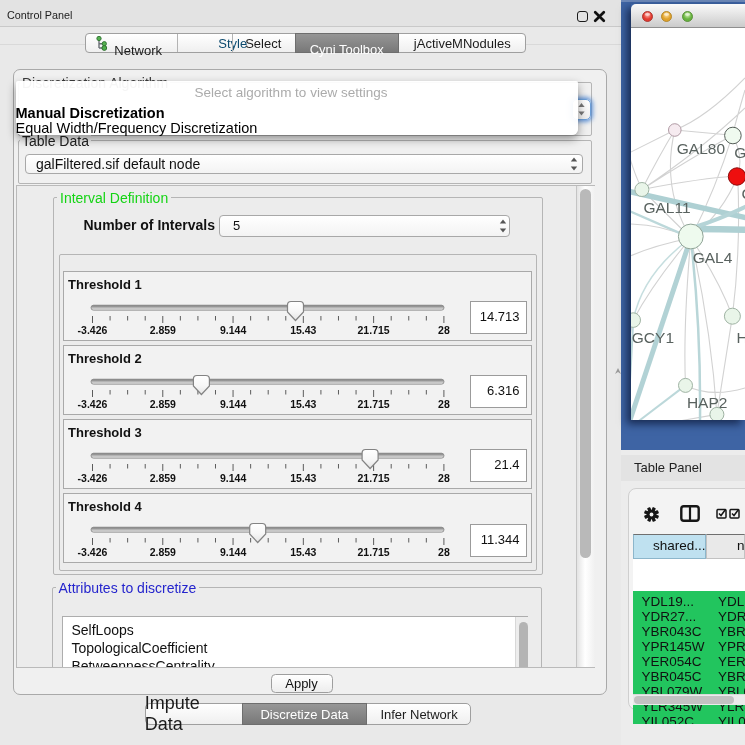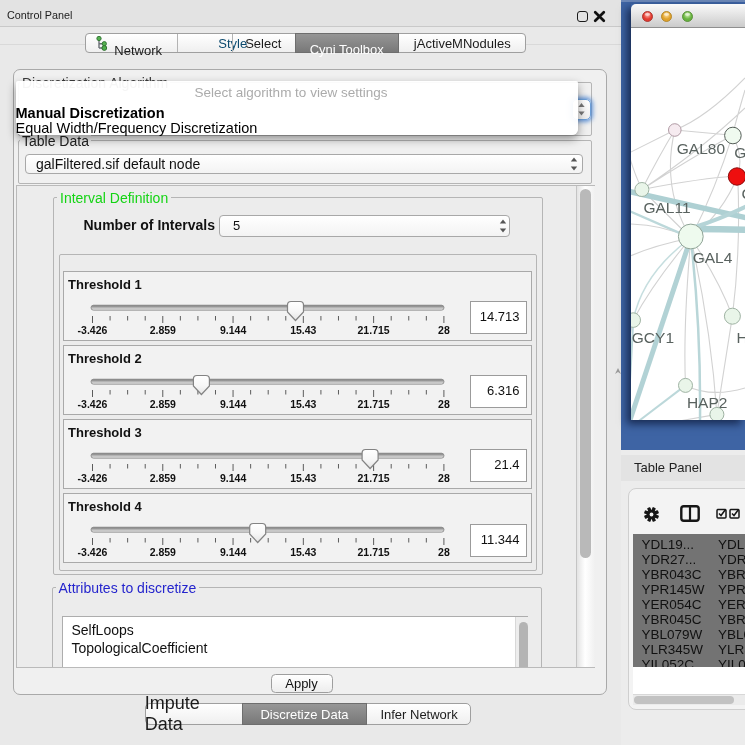--- a/index.html
+++ b/index.html
@@ -125,20 +125,21 @@
       <text x="310.6" y="62.5" font-family="Liberation Sans" font-size="10.5" font-weight="bold" fill="#111" text-anchor="middle">21.715</text>
       <text x="380.9" y="62.5" font-family="Liberation Sans" font-size="10.5" font-weight="bold" fill="#111" text-anchor="middle">28</text>
       <path d="M186.7 41 V34 Q186.7 30.5 190.2 30.5 H199.2 Q202.7 30.5 202.7 34 V41 L194.7 49.5 Z" fill="url(#gth)" stroke="#838383" stroke-width="1.2"></path>
     </svg>
 <div style="left:453px;top:337.6px;width:56.5px;height:33px;background:#fff;border:1.5px solid #9b9b9b;font-size:13px;color:#111;text-align:right;line-height:30px;padding-right:6px;">11.344</div>
 <div style="left:35.3px;top:401.29999999999995px;width:490px;height:150px;border:1px solid #b5b5b5;border-radius:2px;"></div>
 <div style="left:38.5px;top:395px;height:14px;background:#ececec;padding:0 3px;font-size:14px;color:#2525cd;line-height:14px;">Attributes to discretize</div>
 <div style="left:45px;top:430px;width:466px;height:120px;background:#fff;border:1px solid #adadad;"></div>
 <div style="left:54.5px;top:436px;font-size:14px;color:#111;">SelfLoops</div>
 <div style="left:54.5px;top:454px;font-size:14px;color:#111;">TopologicalCoefficient</div>
+<div style="left:54.5px;top:472px;font-size:14px;color:#111;">BetweennessCentrality</div>
 <div style="left:497.79999999999995px;top:431px;width:13px;height:118px;background:#ededed;border-left:1px solid #d8d8d8;"></div>
 <div style="left:501.5px;top:436px;width:9px;height:60px;background:#b4b4b4;border-radius:4.5px;"></div>
 </div>
 <div style="left:270.5px;top:673.5px;width:62px;height:19.5px;background:linear-gradient(#ffffff,#ededed);border:1px solid #9e9e9e;border-radius:4.5px;font-size:13px;color:#111;text-align:center;line-height:18px;">Apply</div>
 <div style="left:144.7px;top:703px;width:326.0px;height:22px;background:linear-gradient(#ffffff,#efefef);border:1px solid #9f9f9f;border-radius:5px;"></div>
 <div class="seg" style="left:144.7px;top:703px;width:96.9px;height:22px;font-size:18px;color:#1b1b1b;">Impute Data</div>
 <div style="left:241.6px;top:703px;width:125.79999999999998px;height:22px;background:linear-gradient(#969696,#787878);border:1px solid #6e6e6e;"></div>
 <div class="seg" style="left:241.6px;top:703px;width:125.79999999999998px;height:22px;font-size:13px;color:#fff;">Discretize Data</div>
 <div class="seg" style="left:367.4px;top:703px;width:103.30000000000001px;height:22px;font-size:13px;color:#1b1b1b;">Infer Network</div>
 <div style="left:16px;top:80.5px;width:562px;height:54.5px;background:rgba(255,255,255,0.95);border-radius:2px 2px 6px 6px;box-shadow:0 4px 10px rgba(0,0,0,0.4);"></div>
@@ -245,21 +246,21 @@
   </svg>
 <svg style="position:absolute;left:728.6px;top:508px" width="12" height="11">
     <rect x="1" y="1.5" width="9" height="8.5" rx="1" fill="none" stroke="#161616" stroke-width="1.5"></rect>
     <path d="M3 5.5 L5 7.5 L9.5 1.5" fill="none" stroke="#161616" stroke-width="1.5"></path>
   </svg>
 <div style="left:633px;top:534px;width:112px;height:160px;background:#fff;overflow:hidden;"></div>
 <div style="left:633px;top:534px;width:73px;height:24.5px;background:#bfe1f0;border:1px solid #8cb6cb;border-top:1px solid #6f6f6f;"></div>
 <div style="left:653px;top:534px;height:24.5px;font-size:13.5px;color:#111;line-height:23px;">shared...</div>
 <div style="left:706px;top:534px;width:39px;height:24.5px;background:#e9e9e9;border:1px solid #c2c2c2;border-top:1px solid #6f6f6f;"></div>
 <div style="left:737px;top:534px;width:8px;height:24.5px;font-size:13.5px;color:#111;line-height:23px;overflow:hidden;">na</div>
-<div style="left:633px;top:534px;width:112px;height:132.5px;overflow:hidden;background:#737373;text-align:right;">
+<div style="left:633px;top:591px;width:112px;height:132.5px;overflow:hidden;background:#22c55e;text-align:right;">
 <div style="left:8.5px;top:2.5px;font-size:13.5px;color:#111;">YDL19...</div>
 <div style="left:85px;top:2.5px;font-size:13.5px;color:#111;white-space:nowrap;">YDL194W</div>
 <div style="left:8.5px;top:17.5px;font-size:13.5px;color:#111;">YDR27...</div>
 <div style="left:85px;top:17.5px;font-size:13.5px;color:#111;white-space:nowrap;">YDR277C</div>
 <div style="left:8.5px;top:32.5px;font-size:13.5px;color:#111;">YBR043C</div>
 <div style="left:85px;top:32.5px;font-size:13.5px;color:#111;white-space:nowrap;">YBR043C</div>
 <div style="left:8.5px;top:47.5px;font-size:13.5px;color:#111;">YPR145W</div>
 <div style="left:85px;top:47.5px;font-size:13.5px;color:#111;white-space:nowrap;">YPR145W</div>
 <div style="left:8.5px;top:62.5px;font-size:13.5px;color:#111;">YER054C</div>
 <div style="left:85px;top:62.5px;font-size:13.5px;color:#111;white-space:nowrap;">YER054C</div>

